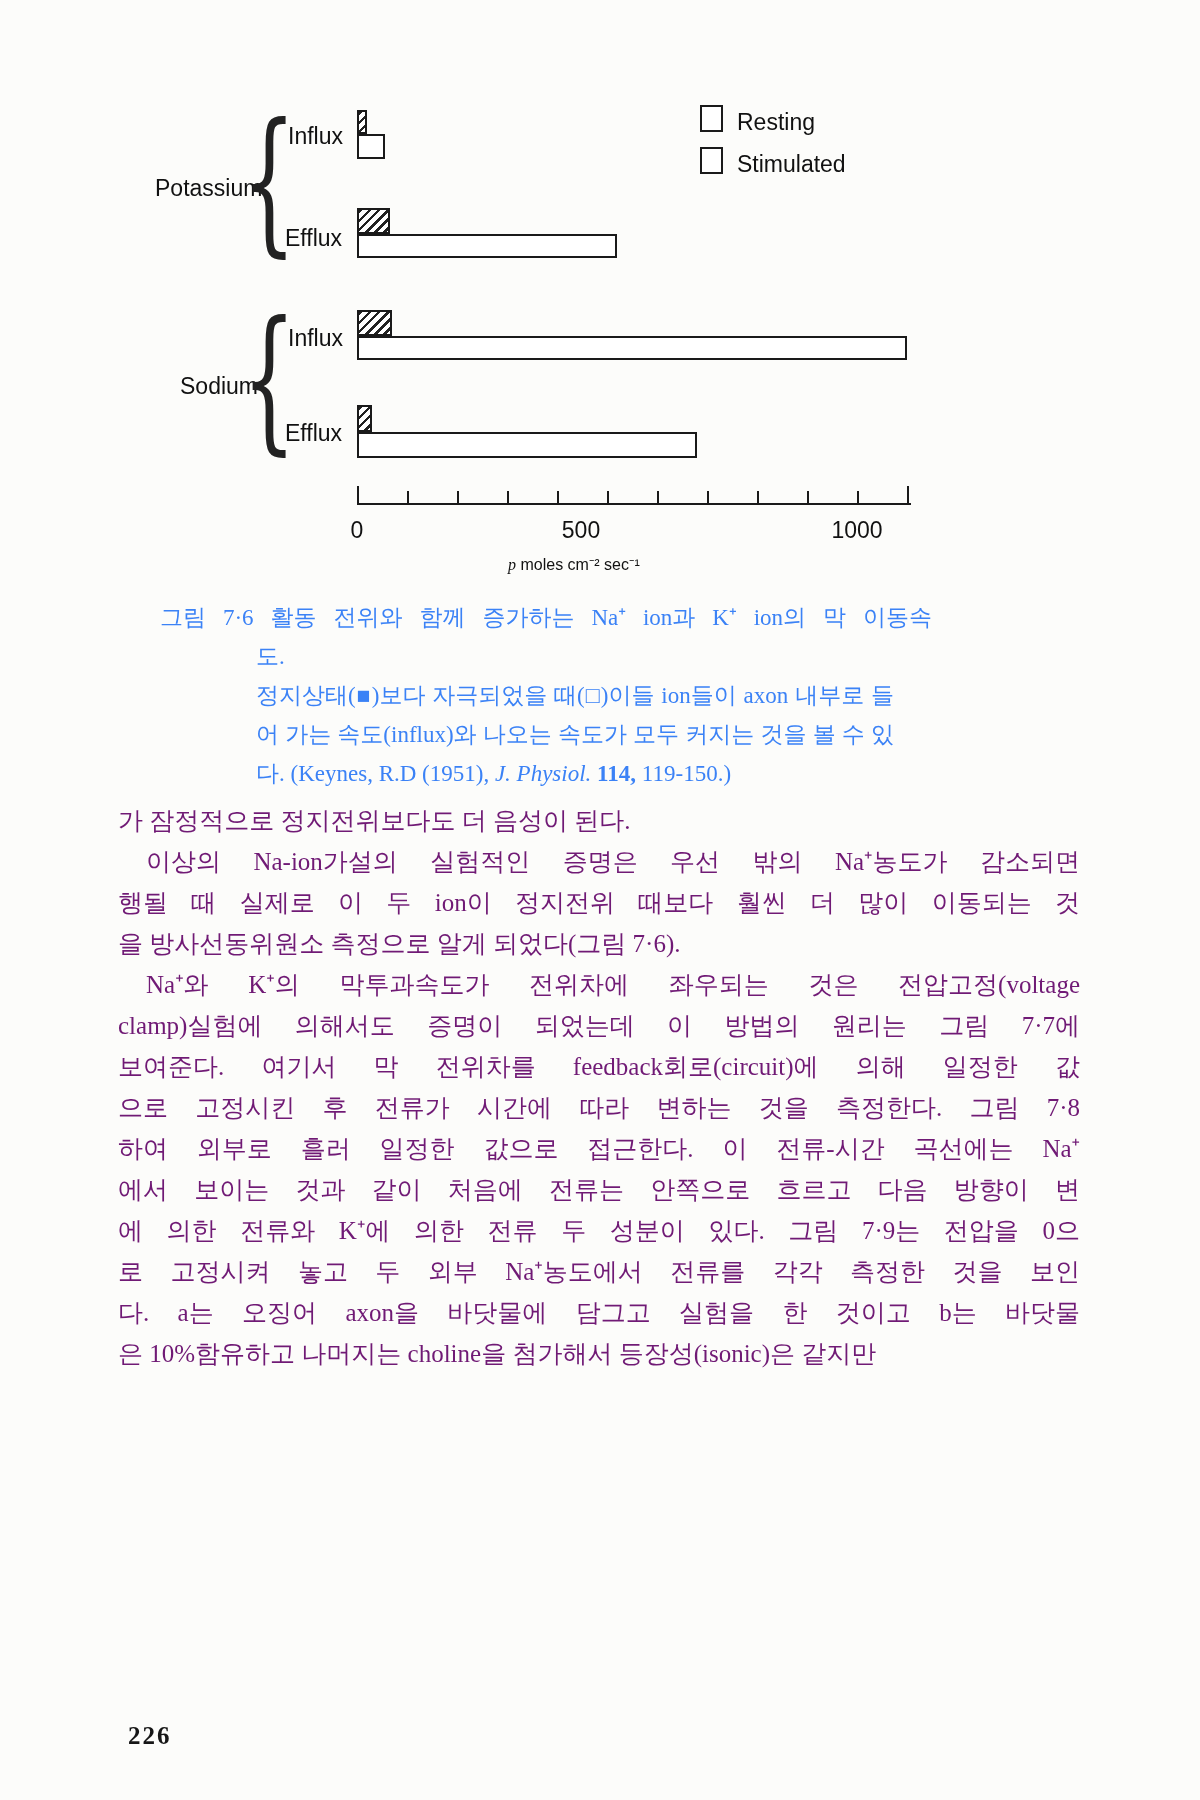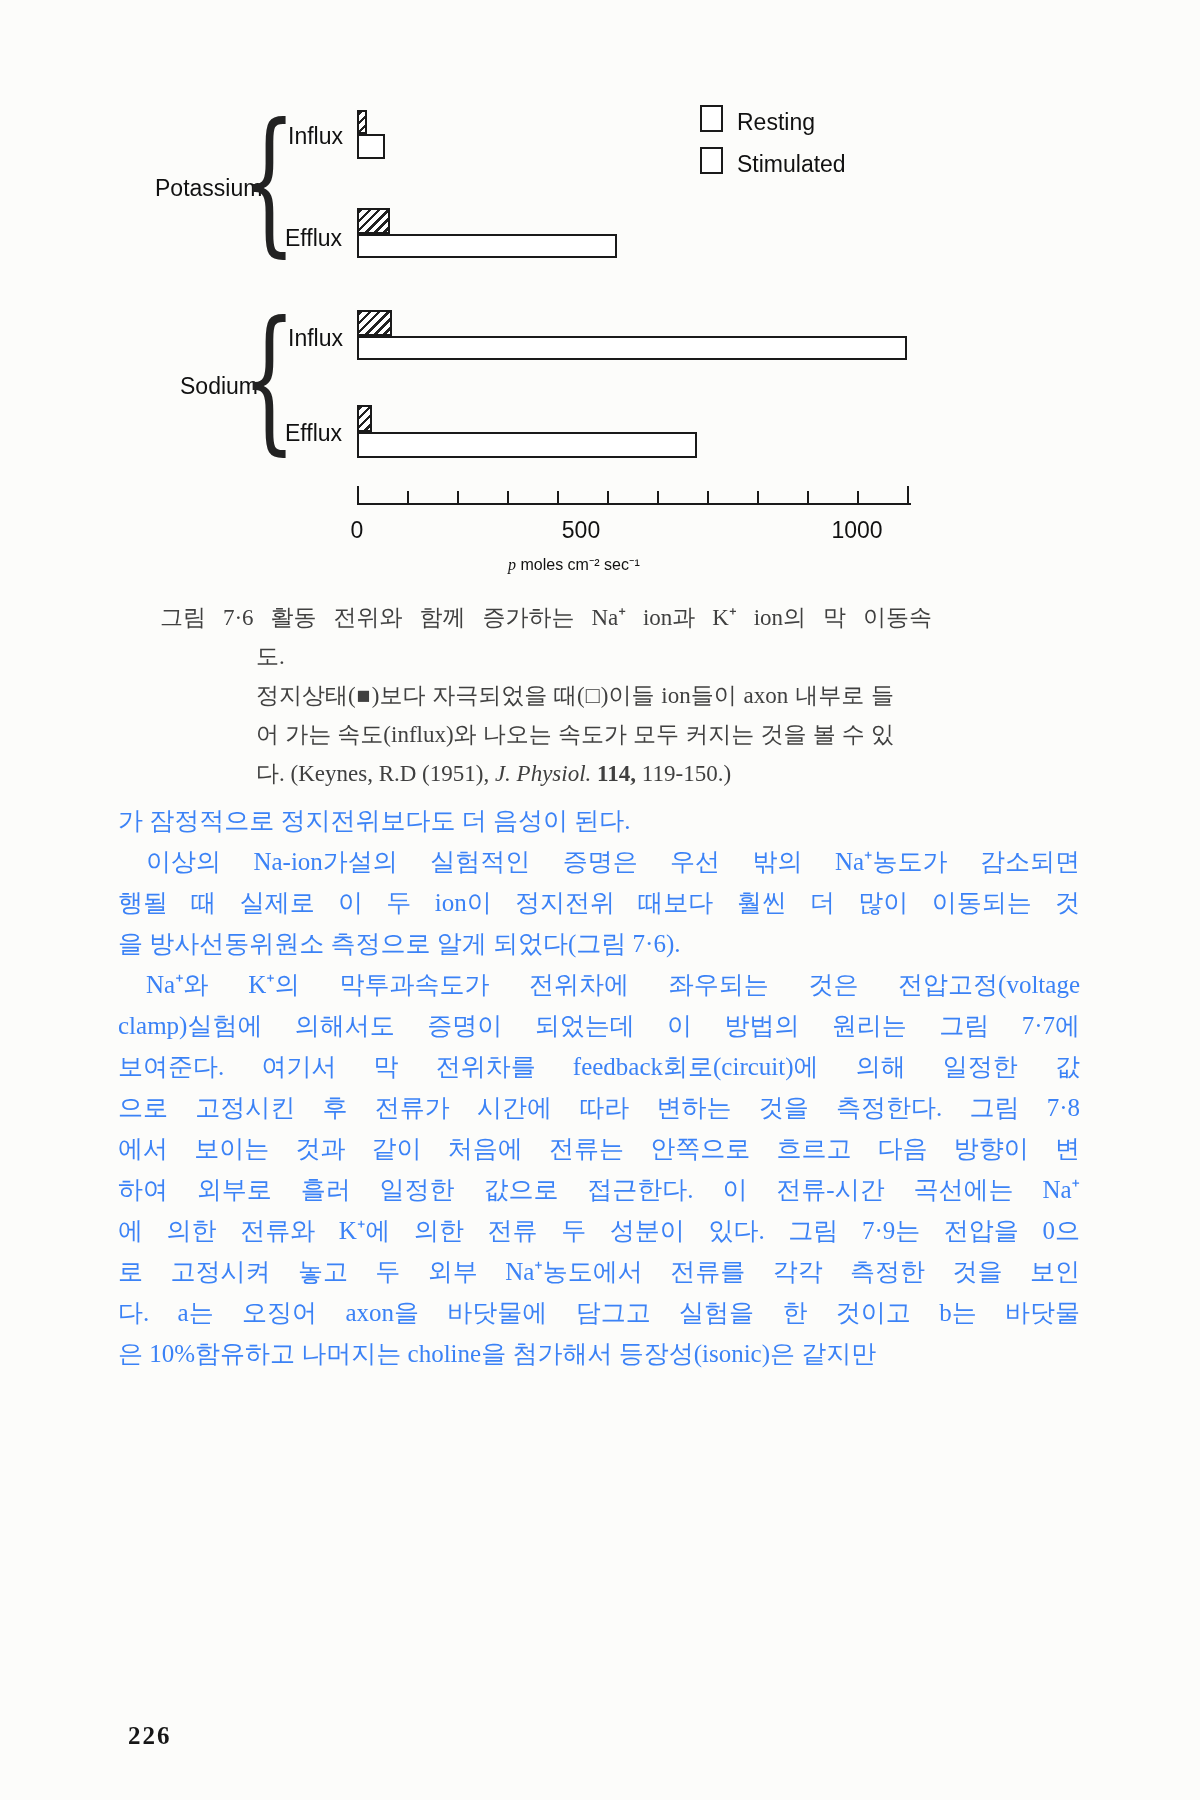--- a/index.html
+++ b/index.html
@@ -35,29 +35,29 @@
   }
   .axis-line { position:absolute; background:#1a1a1a; }
   .tick { position:absolute; width:2px; background:#1a1a1a; }
   .tick-label { position:absolute; font-size:23px; transform:translateX(-50%); }
   .xlabel { position:absolute; font-size:16px; }
   .xlabel i { font-family:"Liberation Serif", serif; }
 
   
   .caption {
     position:absolute; left:160px; top:598px; width:772px;
-    font-size:23px; line-height:39px; color:#404040;
+    font-size:23px; line-height:39px; color:#3b82f6;
   }
   .cap-indent { padding-left:96px; }
   .fill { text-align:justify; text-align-last:justify; }
 
   
   .body-text {
     position:absolute; left:118px; top:800px; width:962px;
-    font-size:25px; line-height:41px; color:#3b82f6;
+    font-size:25px; line-height:41px; color:#701a75;
   }
   .indent { text-indent:28px; }
 
   .page-number {
     position:absolute; left:128px; top:1722px;
     font-size:25px; font-weight:bold; letter-spacing:2px;
   }
 </style>
 </head>
 <body>
@@ -124,22 +124,22 @@
 
   <div class="body-text" id="body-lines">
       <div class="">가 잠정적으로 정지전위보다도 더 음성이 된다.</div>
       <div class="fill indent">이상의 Na-ion가설의 실험적인 증명은 우선 밖의 Na⁺농도가 감소되면</div>
       <div class="fill ">행될 때 실제로 이 두 ion이 정지전위 때보다 훨씬 더 많이 이동되는 것</div>
       <div class="">을 방사선동위원소 측정으로 알게 되었다(그림 7·6).</div>
       <div class="fill indent">Na⁺와 K⁺의 막투과속도가 전위차에 좌우되는 것은 전압고정(voltage</div>
       <div class="fill ">clamp)실험에 의해서도 증명이 되었는데 이 방법의 원리는 그림 7·7에</div>
       <div class="fill ">보여준다. 여기서 막 전위차를 feedback회로(circuit)에 의해 일정한 값</div>
       <div class="fill ">으로 고정시킨 후 전류가 시간에 따라 변하는 것을 측정한다. 그림 7·8</div>
+      <div class="fill ">하여 외부로 흘러 일정한 값으로 접근한다. 이 전류-시간 곡선에는 Na⁺</div>
       <div class="fill ">에서 보이는 것과 같이 처음에 전류는 안쪽으로 흐르고 다음 방향이 변</div>
-      <div class="fill ">하여 외부로 흘러 일정한 값으로 접근한다. 이 전류-시간 곡선에는 Na⁺</div>
       <div class="fill ">에 의한 전류와 K⁺에 의한 전류 두 성분이 있다. 그림 7·9는 전압을 0으</div>
       <div class="fill ">로 고정시켜 놓고 두 외부 Na⁺농도에서 전류를 각각 측정한 것을 보인</div>
       <div class="fill ">다. a는 오징어 axon을 바닷물에 담그고 실험을 한 것이고 b는 바닷물</div>
       <div class="">은 10%함유하고 나머지는 choline을 첨가해서 등장성(isonic)은 같지만</div>
     </div>
 
   <div class="page-number">226</div>
 
 </div>
 

